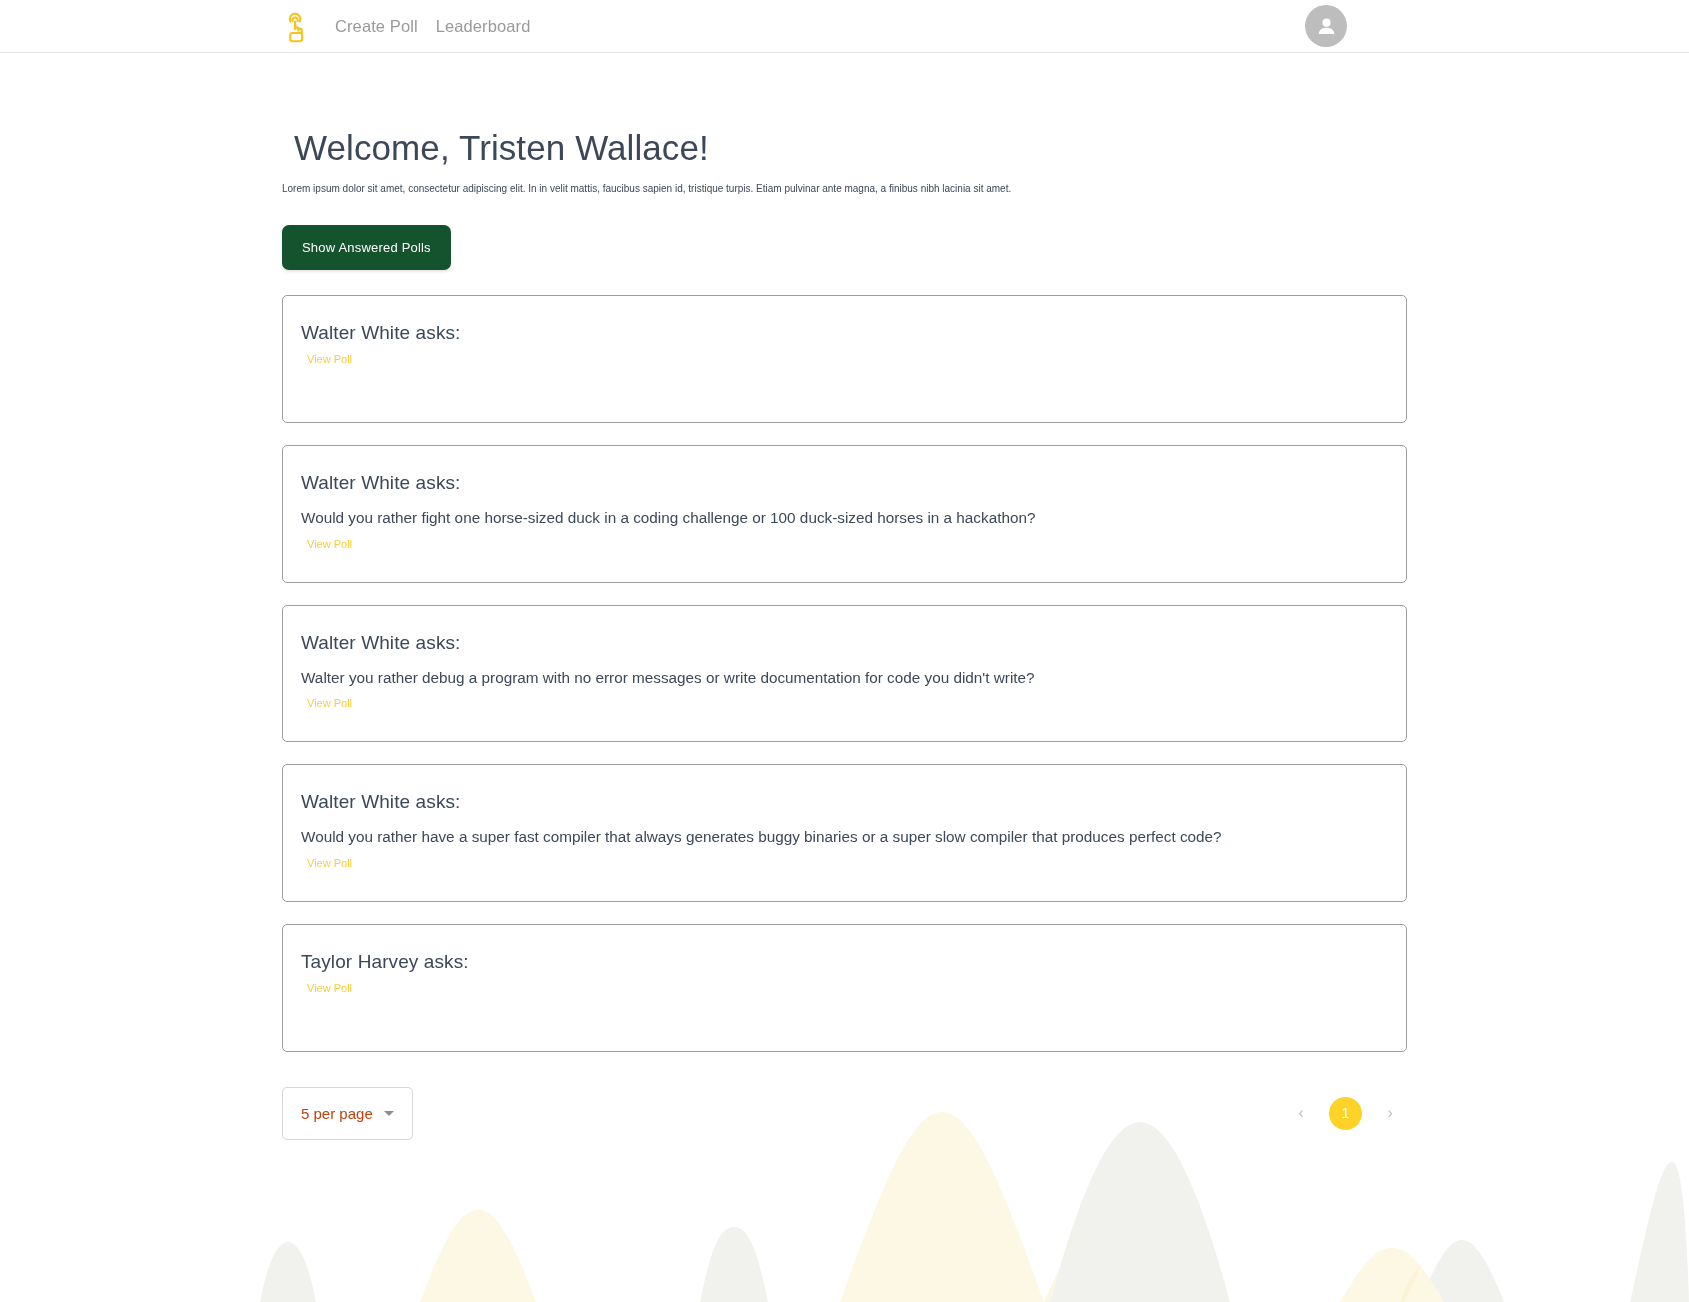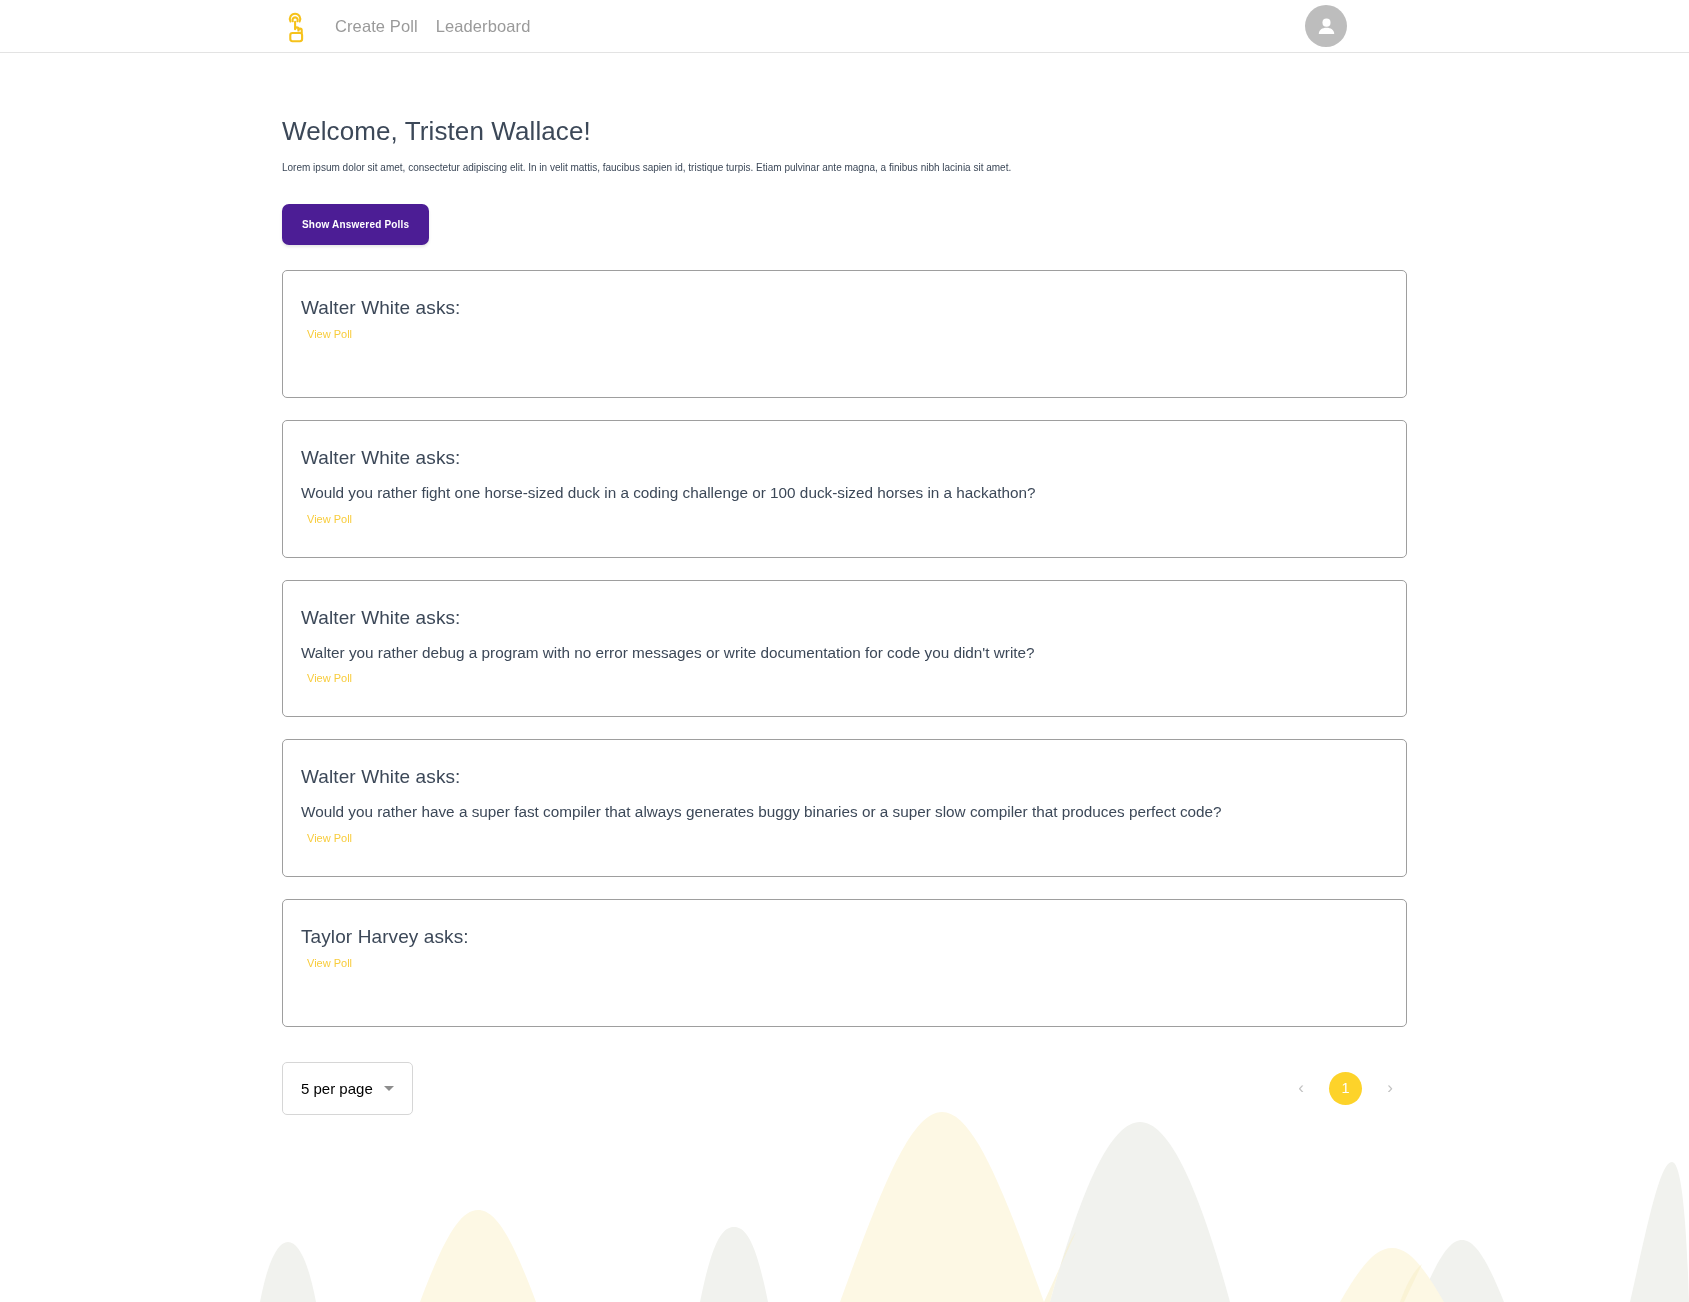--- a/index.html
+++ b/index.html
@@ -68,45 +68,45 @@
   }
 
   
   .page {
     position: relative;
     z-index: 10;
     padding-left: 282px;
     padding-right: 282px;
   }
   .welcome-title {
-    font-size: 26px;
+    font-size: 35px;
     font-weight: 400;
     color: #3c4858;
-    margin: 0;
+    margin: 12px;
     padding-top: 63px;
     letter-spacing: 0.1px;
   }
   .welcome-text {
     font-size: 10px;
     line-height: 1.63;
     color: #3c4858;
     margin: 13px 0 0 0;
     max-width: 1110px;
     font-weight: 400;
   }
 
   
   .btn-answered {
     margin-top: 28px;
-    background: #4c1d95;
+    background: #14532d;
     border: none;
     border-radius: 7px;
     color: #ffffff;
-    font-size: 10px;
-    font-weight: 700;
+    font-size: 13px;
+    font-weight: 400;
     padding: 15px 20px;
     cursor: pointer;
     box-shadow: 0 2px 3px rgba(0,0,0,0.10);
     font-family: "Liberation Sans", sans-serif;
     letter-spacing: 0.2px;
   }
 
   
   .poll-list { margin-top: 25px; }
   .poll-card {
@@ -146,21 +146,21 @@
     justify-content: space-between;
     margin-top: 35px;
     padding-bottom: 40px;
   }
   .per-page-select {
     border: 1px solid #d6d6d6;
     border-radius: 5px;
     background: #ffffff;
     padding: 17px 18px;
     font-size: 15px;
-    color: #000000;
+    color: #c2410c;
     display: inline-flex;
     align-items: center;
     gap: 11px;
     cursor: pointer;
     min-width: 122px;
     font-family: "Liberation Sans", sans-serif;
     text-align: right;
   }
   .caret {
     width: 0; height: 0;

